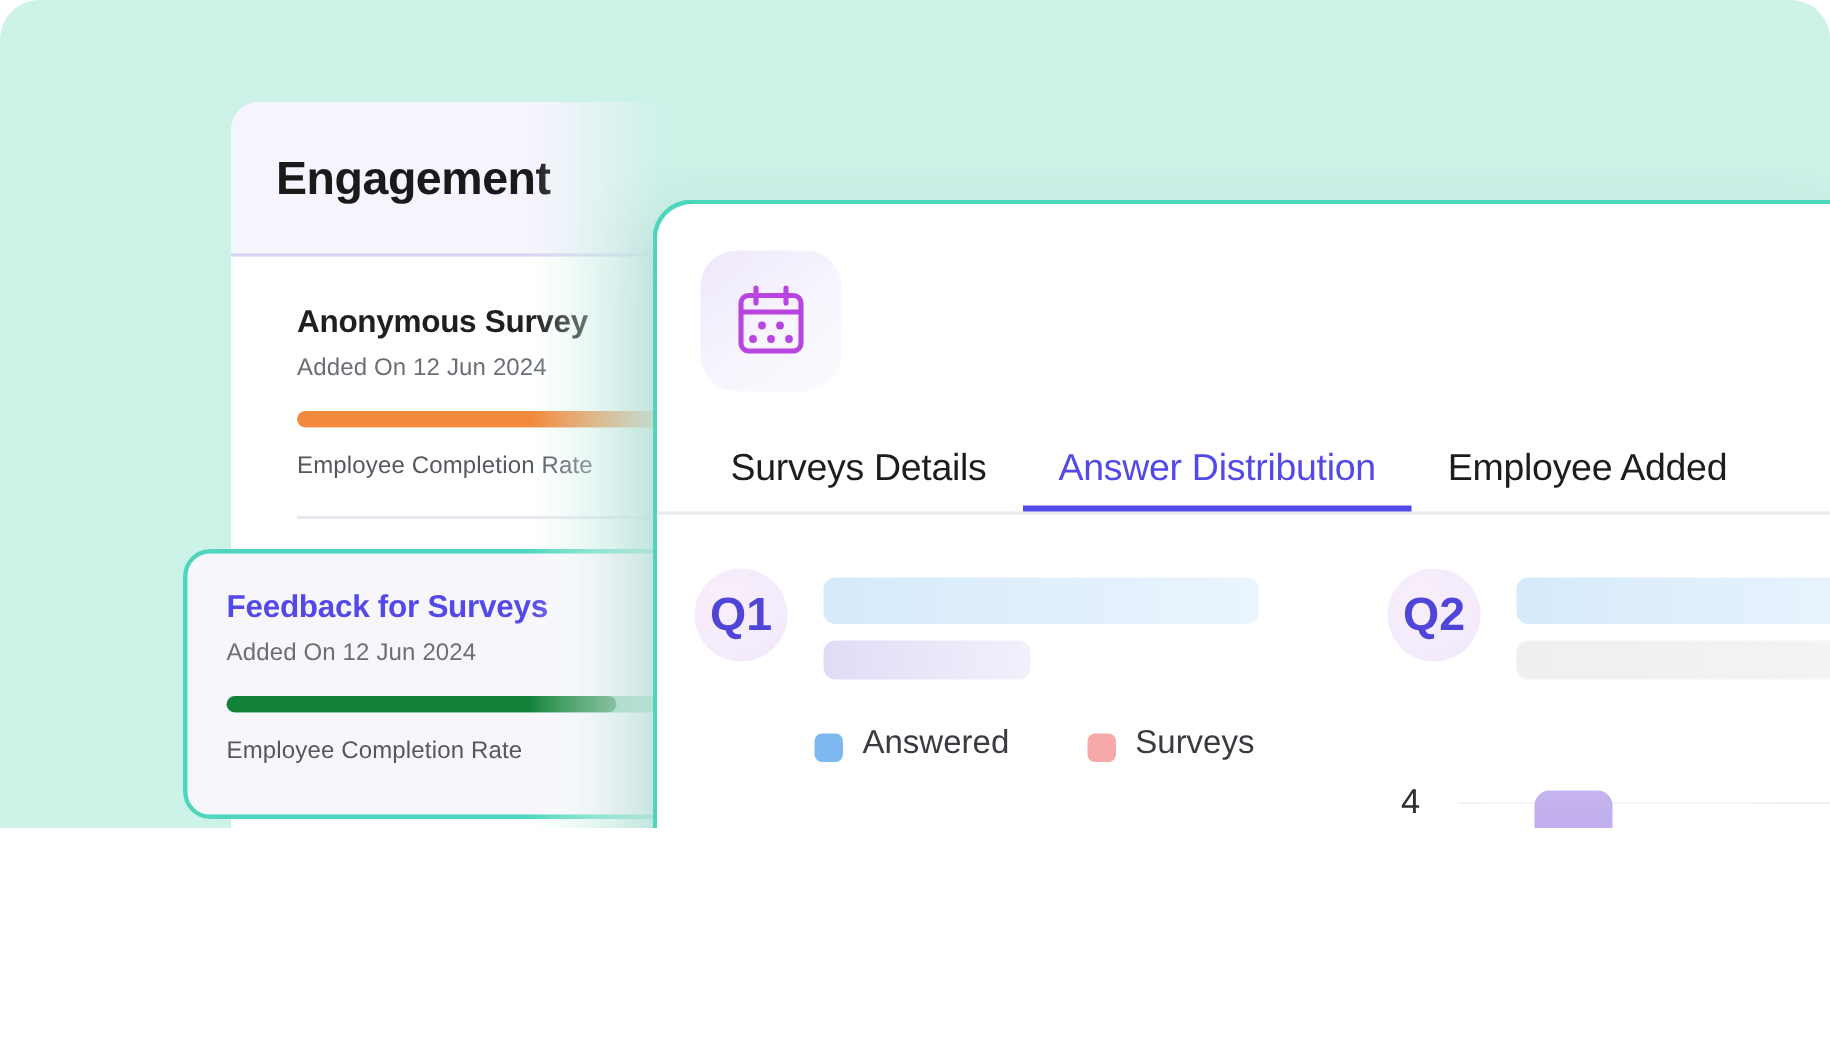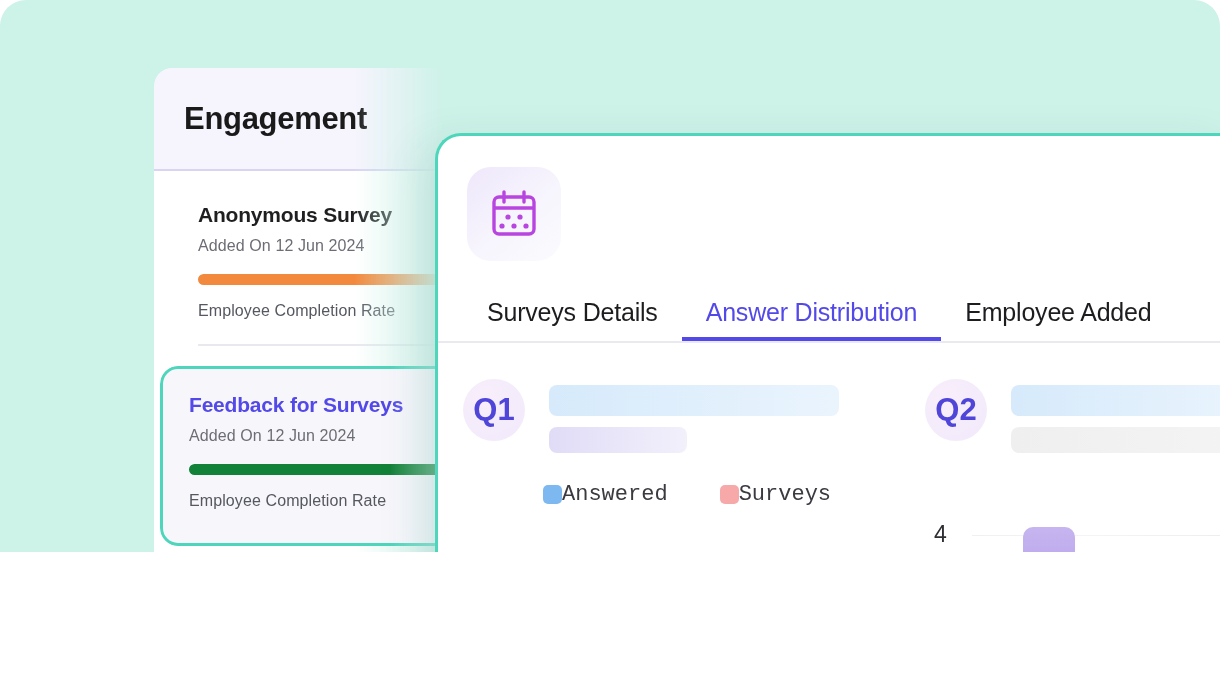--- a/index.html
+++ b/index.html
@@ -94,21 +94,20 @@
     width: 360px; height: 180px;
     background: #f7f6fb;
     border: 3px solid #4dd6bc;
     border-radius: 18px;
     padding: 24px 26px 0 26px;
     box-shadow: 0 14px 34px rgba(60, 90, 110, 0.13);
     -webkit-mask-image: linear-gradient(to right,
          rgba(0,0,0,1) 0px, rgba(0,0,0,1) 230px, rgba(0,0,0,0) 330px);
     mask-image: linear-gradient(to right,
          rgba(0,0,0,1) 0px, rgba(0,0,0,1) 230px, rgba(0,0,0,0) 330px);
-    margin-left: 38px;
   }
   .sel-name {
     font-size: 21px;
     font-weight: 700;
     color: #5249e8;
     letter-spacing: -0.2px;
   }
 
   
   .skel-group { padding-top: 22px; }
@@ -200,21 +199,21 @@
     margin-top: 11px;
     background: linear-gradient(to right, #e0dcf7, #f2f0fb);
   }
 
   .legend {
     display: flex;
     align-items: center;
     gap: 52px;
     margin: 29px 0 0 105px;
   }
-  .legend-item { display: flex; align-items: center; gap: 0; font-family: Liberation Mono, monospace; }
+  .legend-item { display: flex; align-items: flex-end; gap: 13px; }
   .legend-swatch { width: 19px; height: 19px; border-radius: 5px; }
   .legend-label { font-size: 22px; color: #3a3a40; }
 
   
   .donut-wrap { position: absolute; left: 575px; top: 543px; }
 
   
   .chart {
     position: absolute;
     left: 920px; top: 495px;

